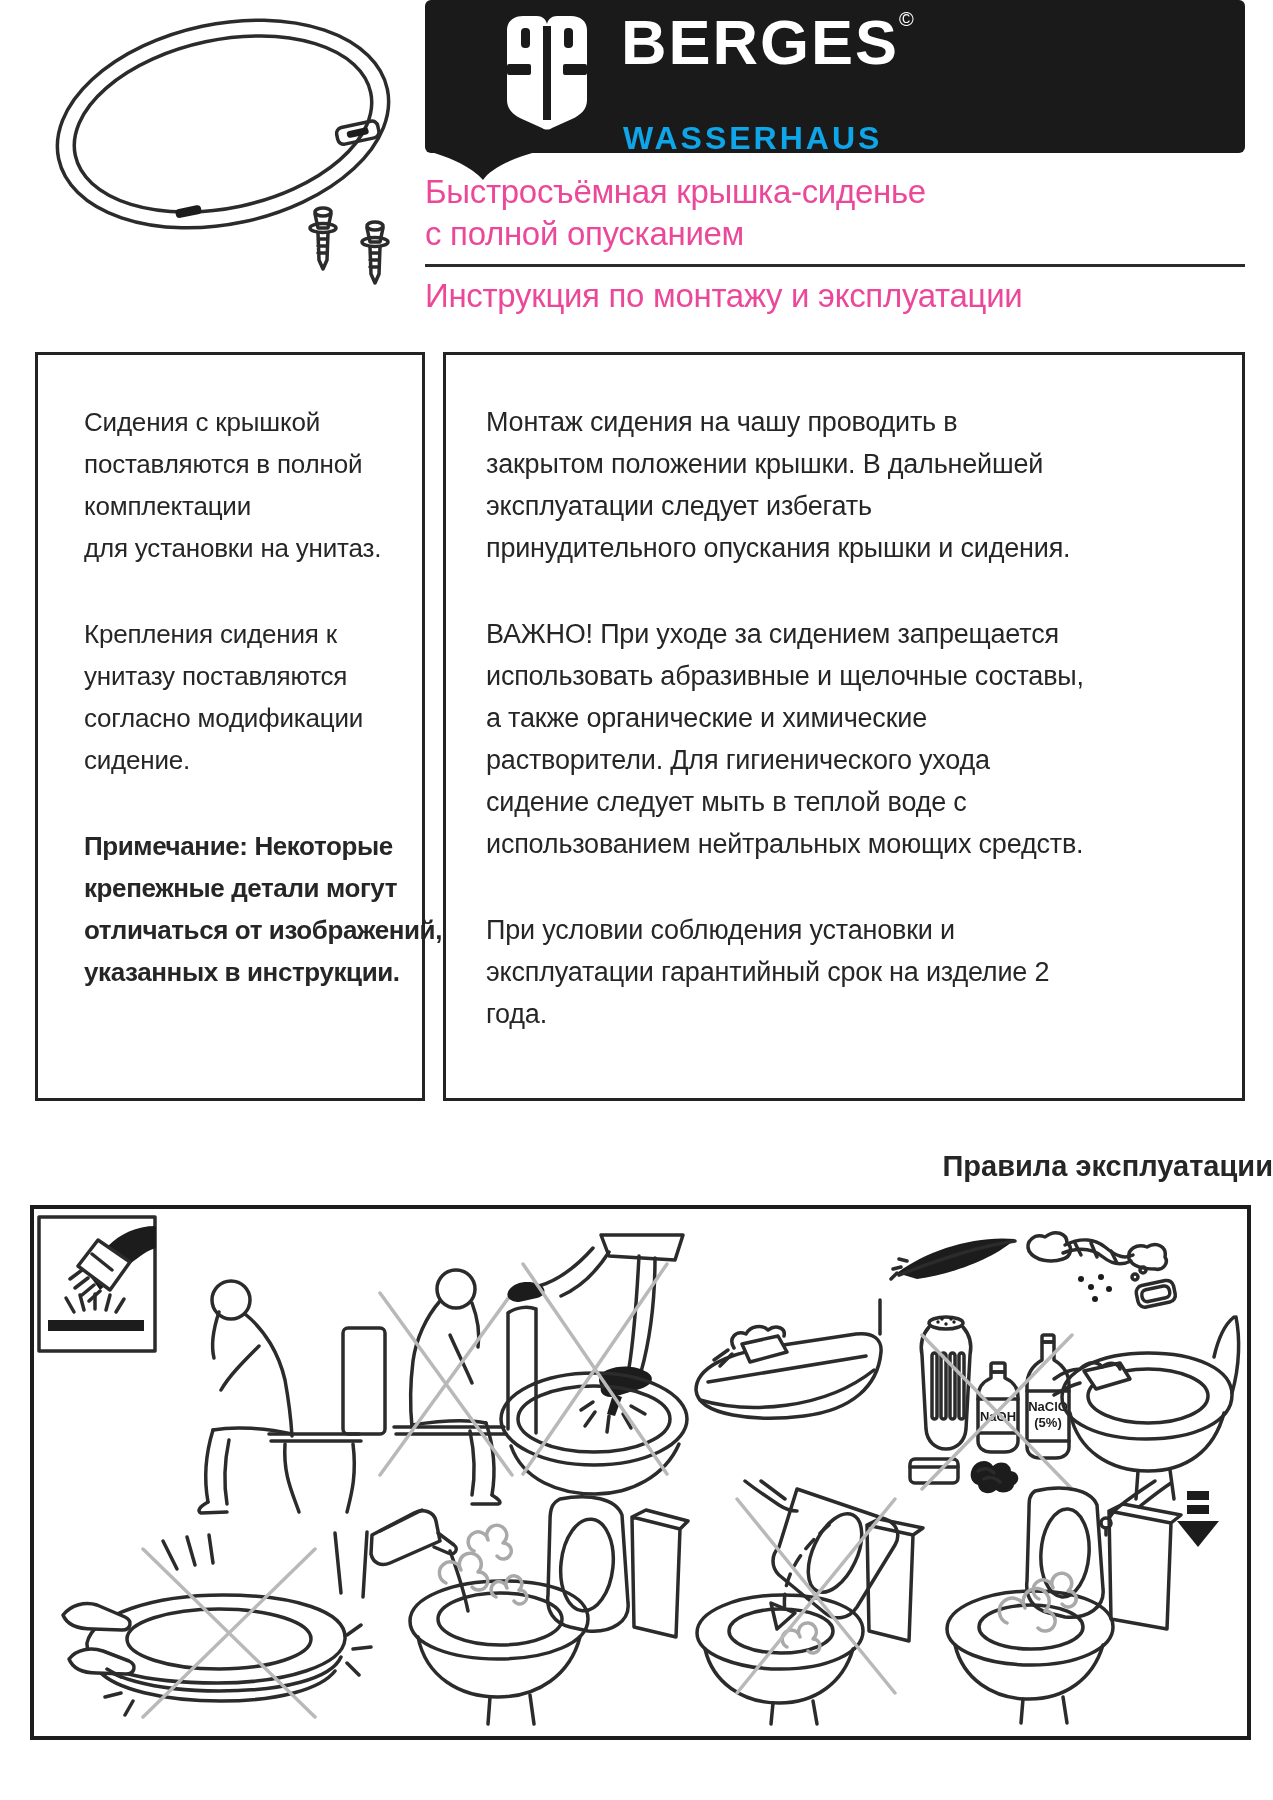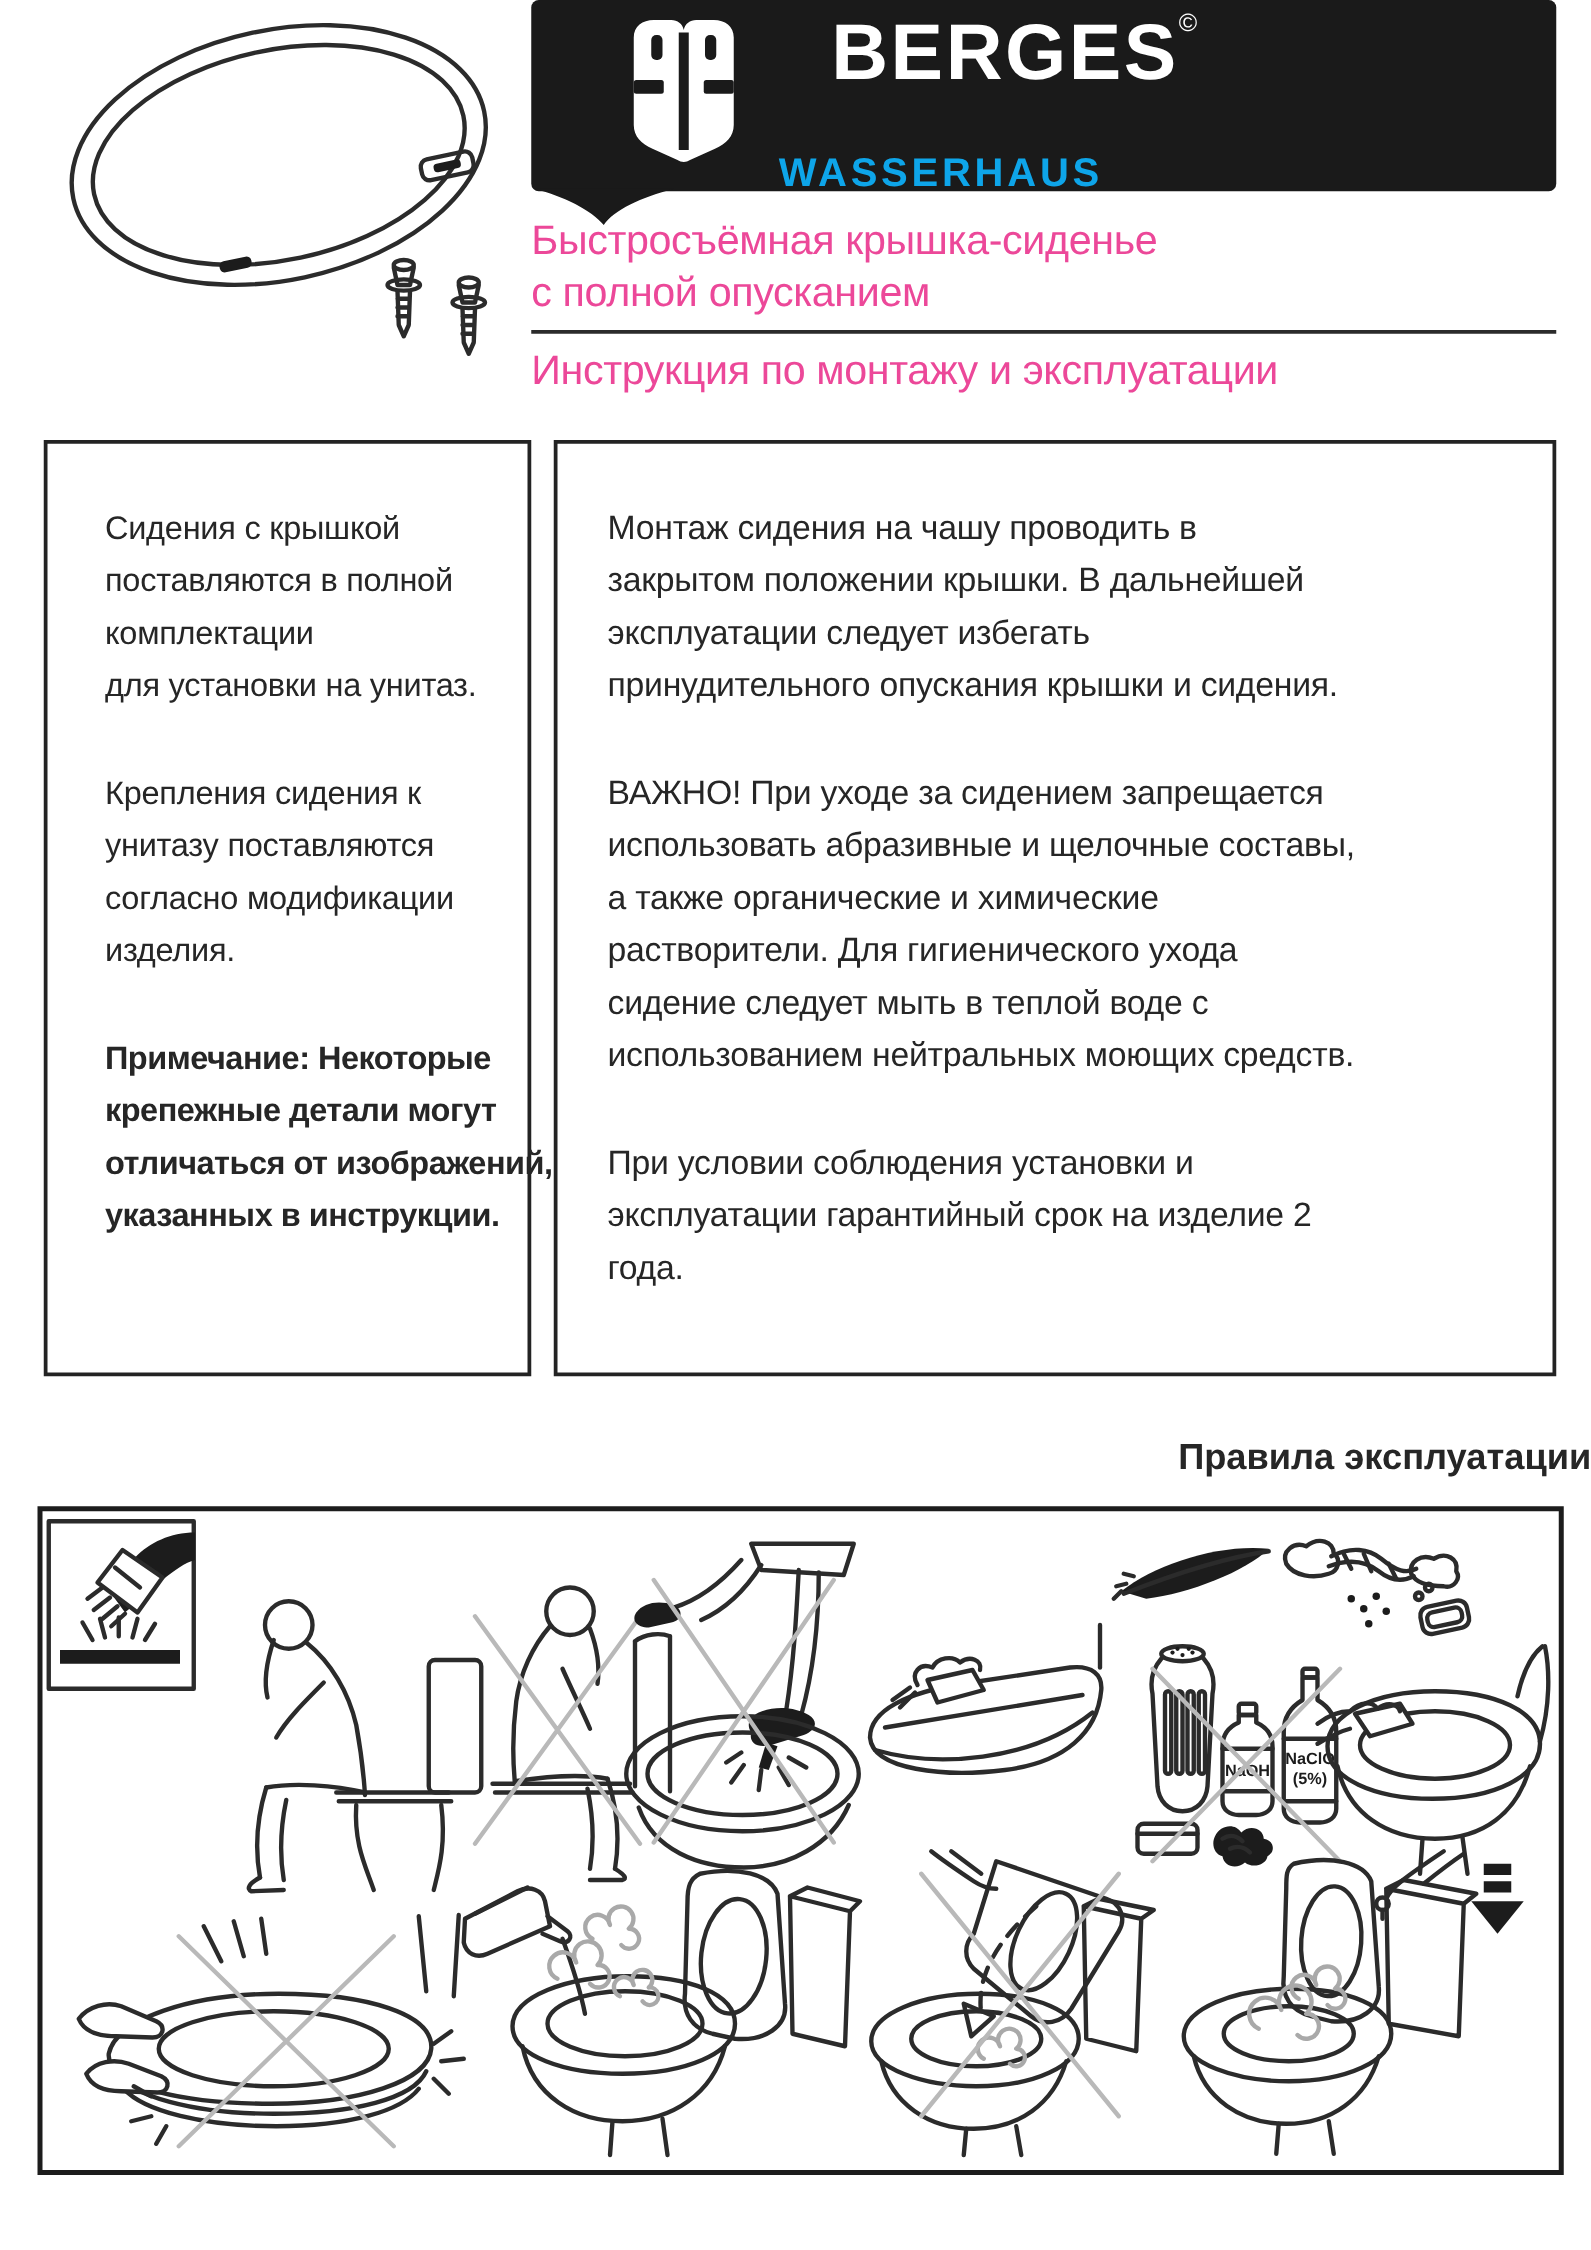--- a/index.html
+++ b/index.html
@@ -2,21 +2,21 @@
 <html><head>
 <meta charset="utf-8">
 <style>
   html,body{margin:0;padding:0;background:#e8e8e8;}
   .page{position:relative;width:1273px;height:1800px;background:#ffffff;
         font-family:"Liberation Sans",sans-serif;color:#262626;overflow:hidden;margin:0 auto;}
   .abs{position:absolute;}
   .pre{white-space:pre;}
   
   .logo-box{left:425px;top:0;width:820px;height:153px;background:#1a1a1a;border-radius:6px;}
-  .brand{position:absolute;left:196px;top:6px;color:#fff;font-weight:700;font-size:63px;letter-spacing:2px;margin-left:44px;}
+  .brand{position:absolute;left:196px;top:6px;color:#fff;font-weight:700;font-size:63px;letter-spacing:2px;}
   .brand sup{font-size:20px;font-weight:400;vertical-align:38px;letter-spacing:0;}
   .brand-sub{position:absolute;left:198px;top:80px;color:#0ea5e9;font-weight:700;font-size:32px;letter-spacing:3px;margin-top:40px;}
   .title{left:425px;font-size:33px;line-height:40px;color:#ec4899;letter-spacing:-0.3px;}
   .divider{left:425px;top:264px;width:820px;height:3px;background:#2b2b2b;}
   
   .tbox{border:3px solid #232323;background:#fff;}
   .tbox .inner{position:absolute;left:46px;top:46px;right:6px;}
   .para{font-size:26px;line-height:42px;margin:0 0 44px 0;letter-spacing:-0.2px;}
   .para.b{font-weight:700;letter-spacing:-0.4px;}
   .rbox .para{font-size:27px;}
@@ -82,21 +82,21 @@
 
   <div class="abs tbox" style="left:35px;top:352px;width:384px;height:743px">
     <div class="inner">
       <p class="para pre">Сидения с крышкой
 поставляются в полной
 комплектации
 для установки на унитаз.</p>
       <p class="para pre">Крепления сидения к
 унитазу поставляются
 согласно модификации
-изделия.</p>
+сидение.</p>
       <p class="para pre b">Примечание: Некоторые
 крепежные детали могут
 отличаться от изображений,
 указанных в инструкции.</p>
     </div>
   </div>
 
   <div class="abs tbox rbox" style="left:443px;top:352px;width:796px;height:743px">
     <div class="inner" style="left:40px;">
       <p class="para pre">Монтаж сидения на чашу проводить в

